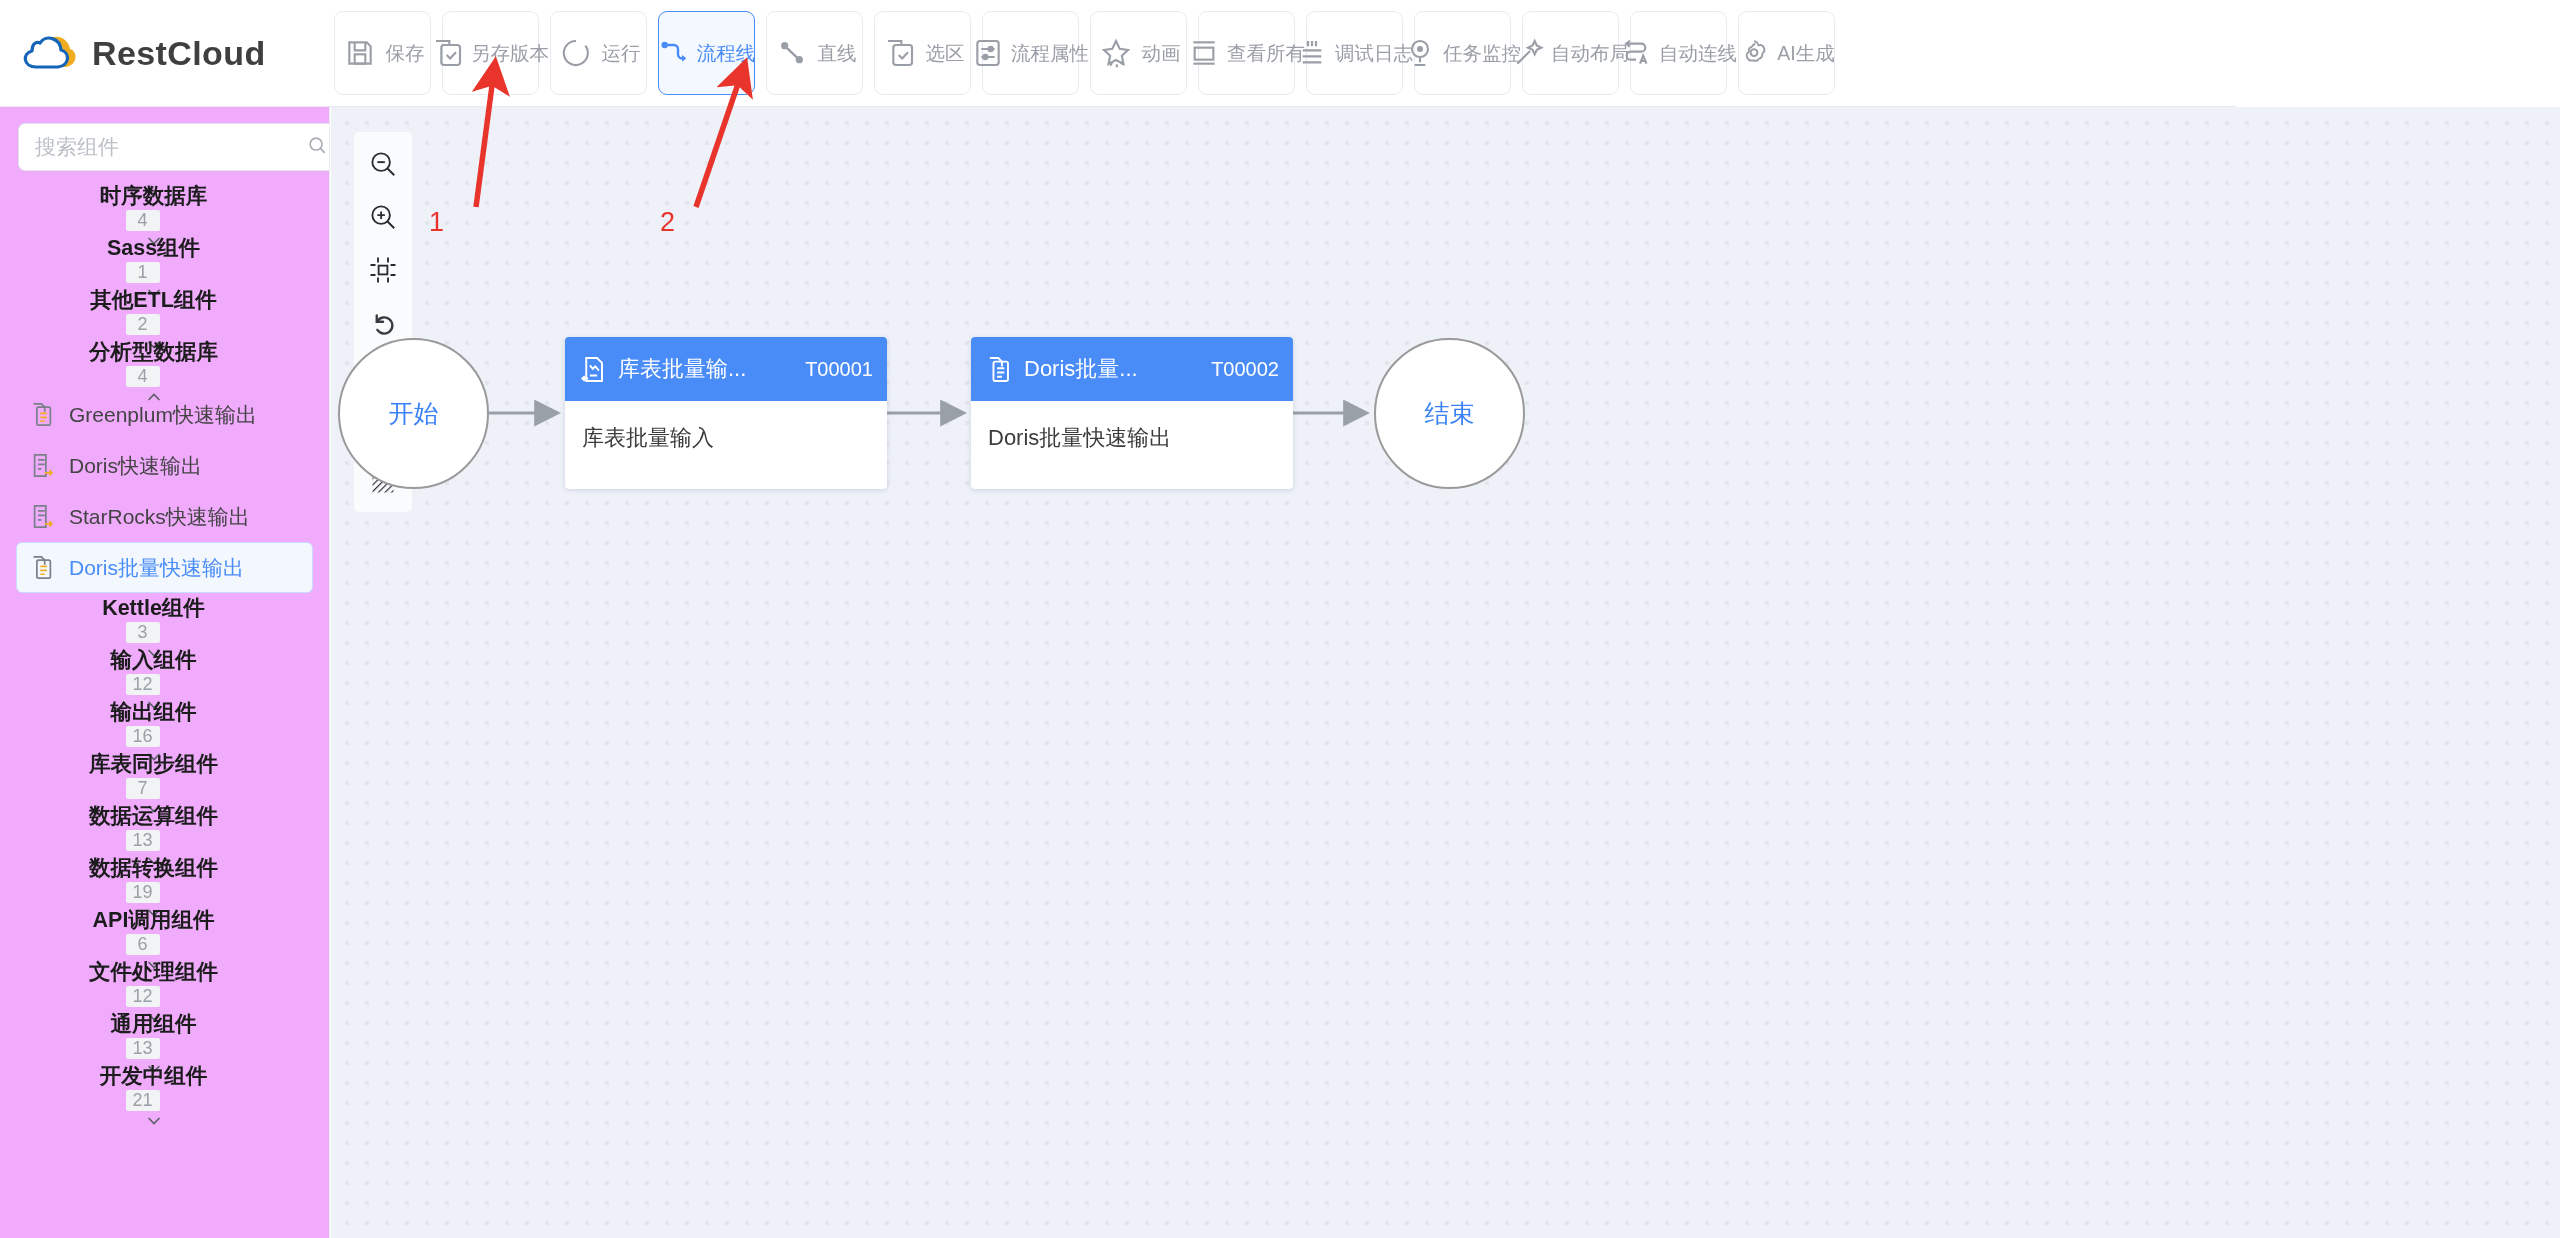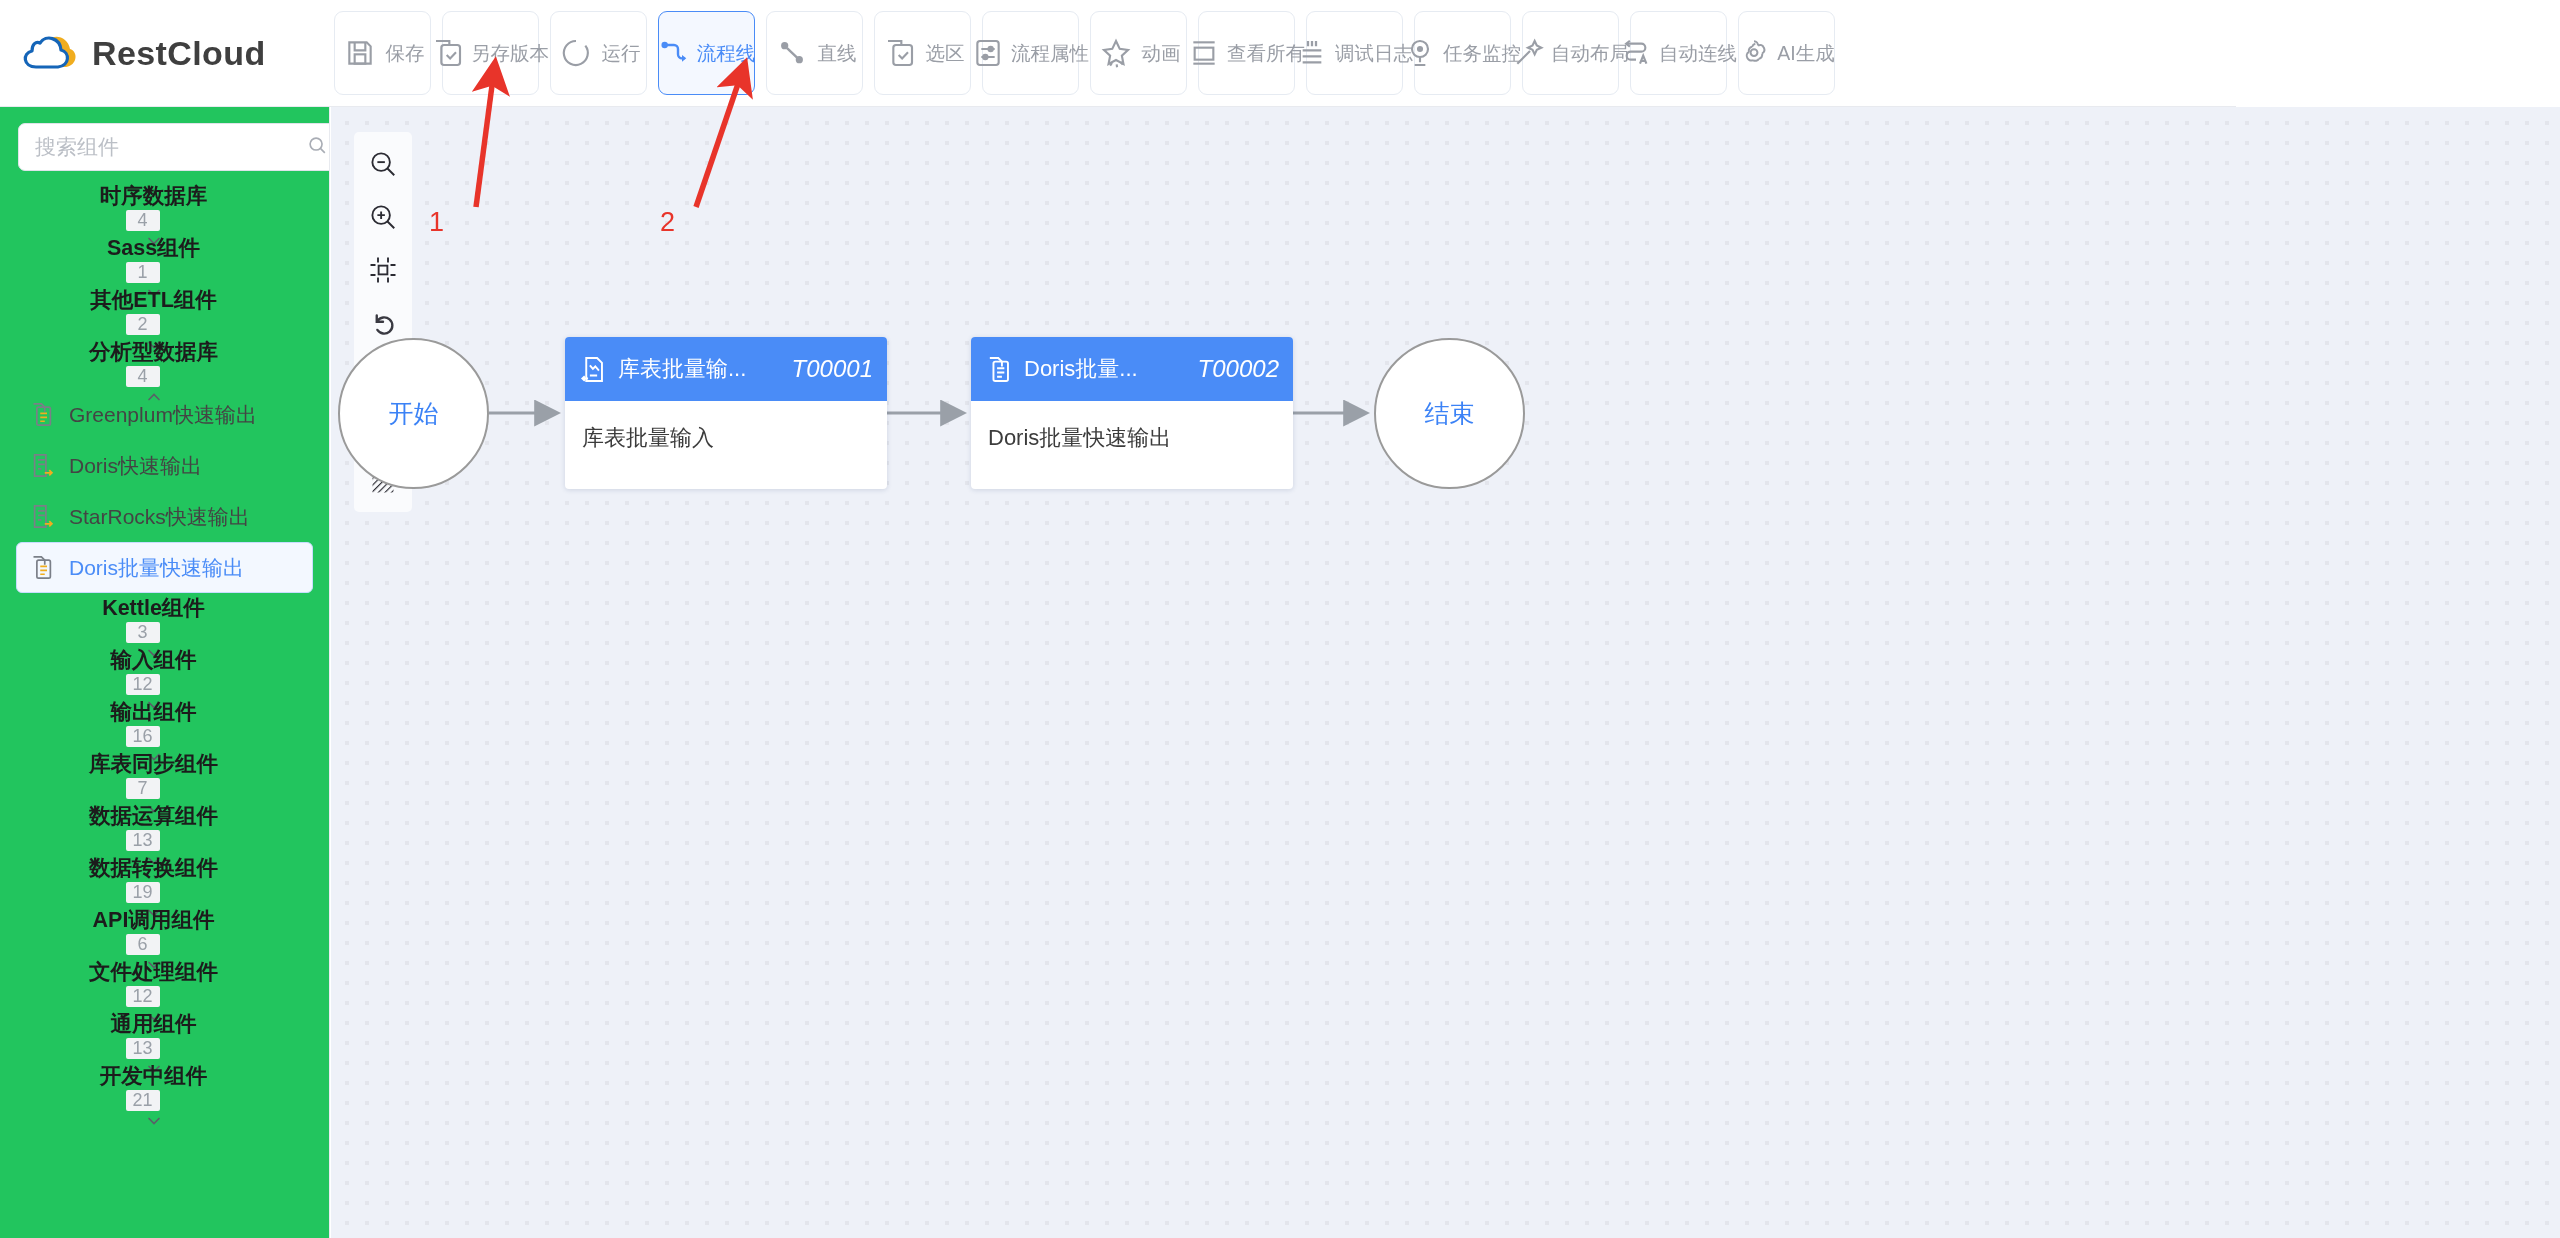--- a/index.html
+++ b/index.html
@@ -29,21 +29,21 @@
     align-items: center; justify-content: center; gap: 7px; cursor: pointer;
   }
   .tool-btn .ico { width: 38px; height: 38px; display: flex; align-items: center; justify-content: center; }
   .tool-btn .lbl { font-size: 19.5px; color: #9a9ea6; white-space: nowrap; }
   .tool-btn.active { border: 1px solid #4a8cf7; background: #f4f8ff; }
   .tool-btn.active .lbl { color: #4a8cf7; }
 
   
   .sidebar {
     position: absolute; left: 0; top: 107px; width: 330px; height: 1131px;
-    background: #22c55e; border-right: 1px solid #e8eaef; overflow: hidden;
+    background: #f0abfc; border-right: 1px solid #e8eaef; overflow: hidden;
   }
   .search-row { display: flex; align-items: center; padding: 16px 14px 10px 18px; gap: 14px; }
   .search-box {
     flex: 1; height: 48px; border: 1px solid #dfe3e9; border-radius: 7px;
     display: flex; align-items: center; padding: 0 12px 0 16px; background: #fff;
   }
   .search-box input {
     flex: 1; border: 0; outline: 0; font-size: 21px; color: #333;
     font-family: "Liberation Sans", sans-serif; background: transparent;
   }
@@ -95,21 +95,21 @@
     overflow: hidden;
   }
   .node-head {
     height: 64px; background: #4a8cf7; display: flex; align-items: center;
     padding: 0 14px; gap: 10px;
   }
   .node-head .nicon { width: 29px; height: 29px; flex: 0 0 29px; }
   .node-head .ntitle {
     color: #fff; font-size: 22px; flex: 1; white-space: nowrap; overflow: hidden;
   }
-  .node-head .nid { color: #fff; font-size: 24px; white-space: nowrap; font-style: italic; }
+  .node-head .nid { color: #fff; font-size: 20px; white-space: nowrap; }
   .node-body { padding: 22px 17px 0 17px; font-size: 22px; color: #3c3c3c; white-space: nowrap; }
 
   .term {
     position: absolute; width: 151px; height: 151px; border-radius: 50%;
     border: 2.5px solid #9a9a9a; background: #fff;
     display: flex; align-items: center; justify-content: center;
     font-size: 25px; color: #3b82f6;
   }
   svg.edges { position: absolute; left: 0; top: 0; width: 2229px; height: 1131px; pointer-events: none; }
 

